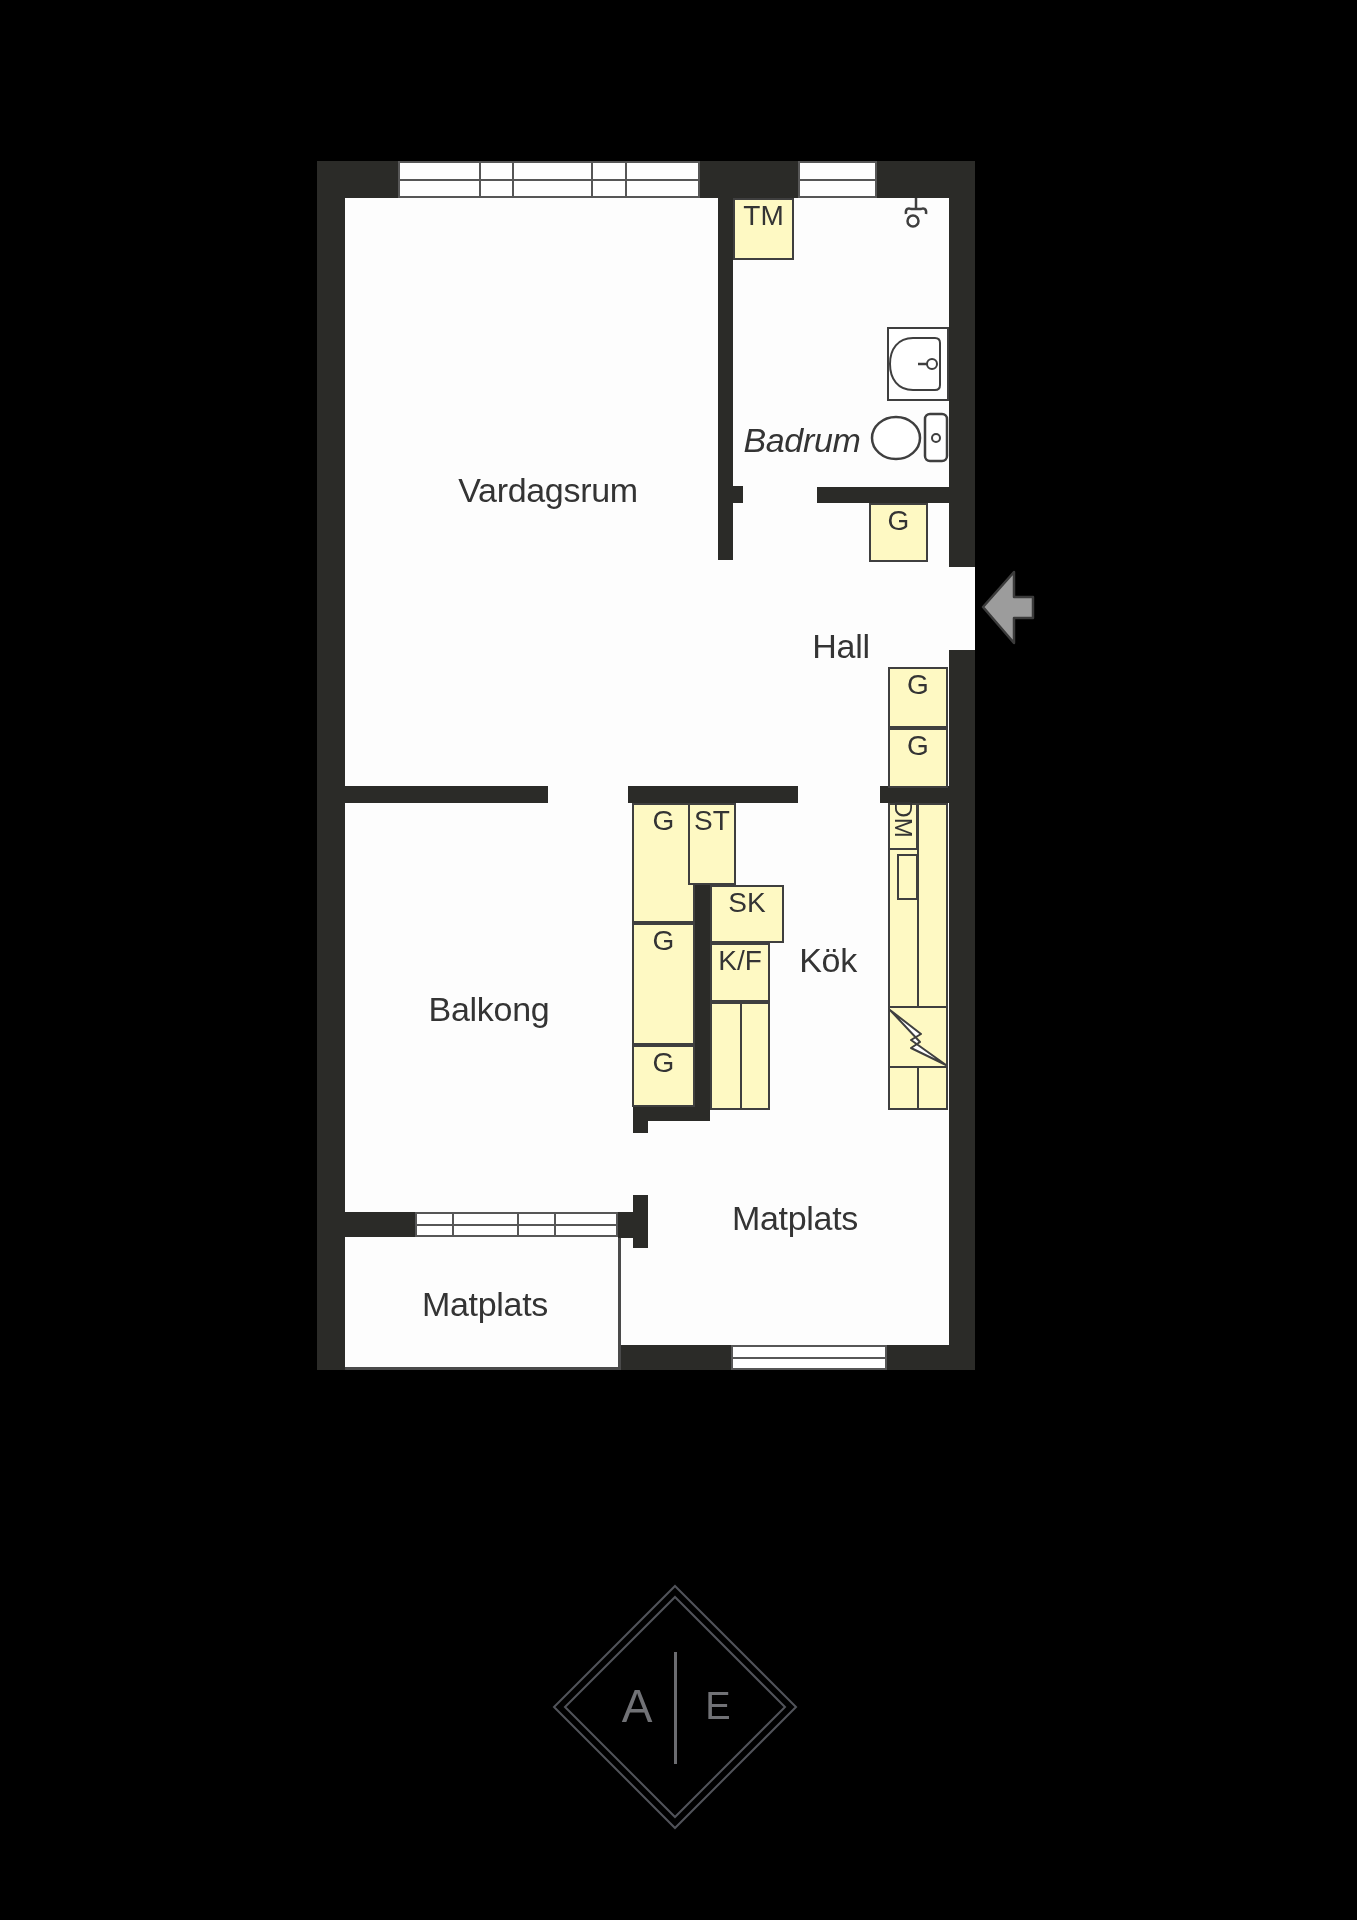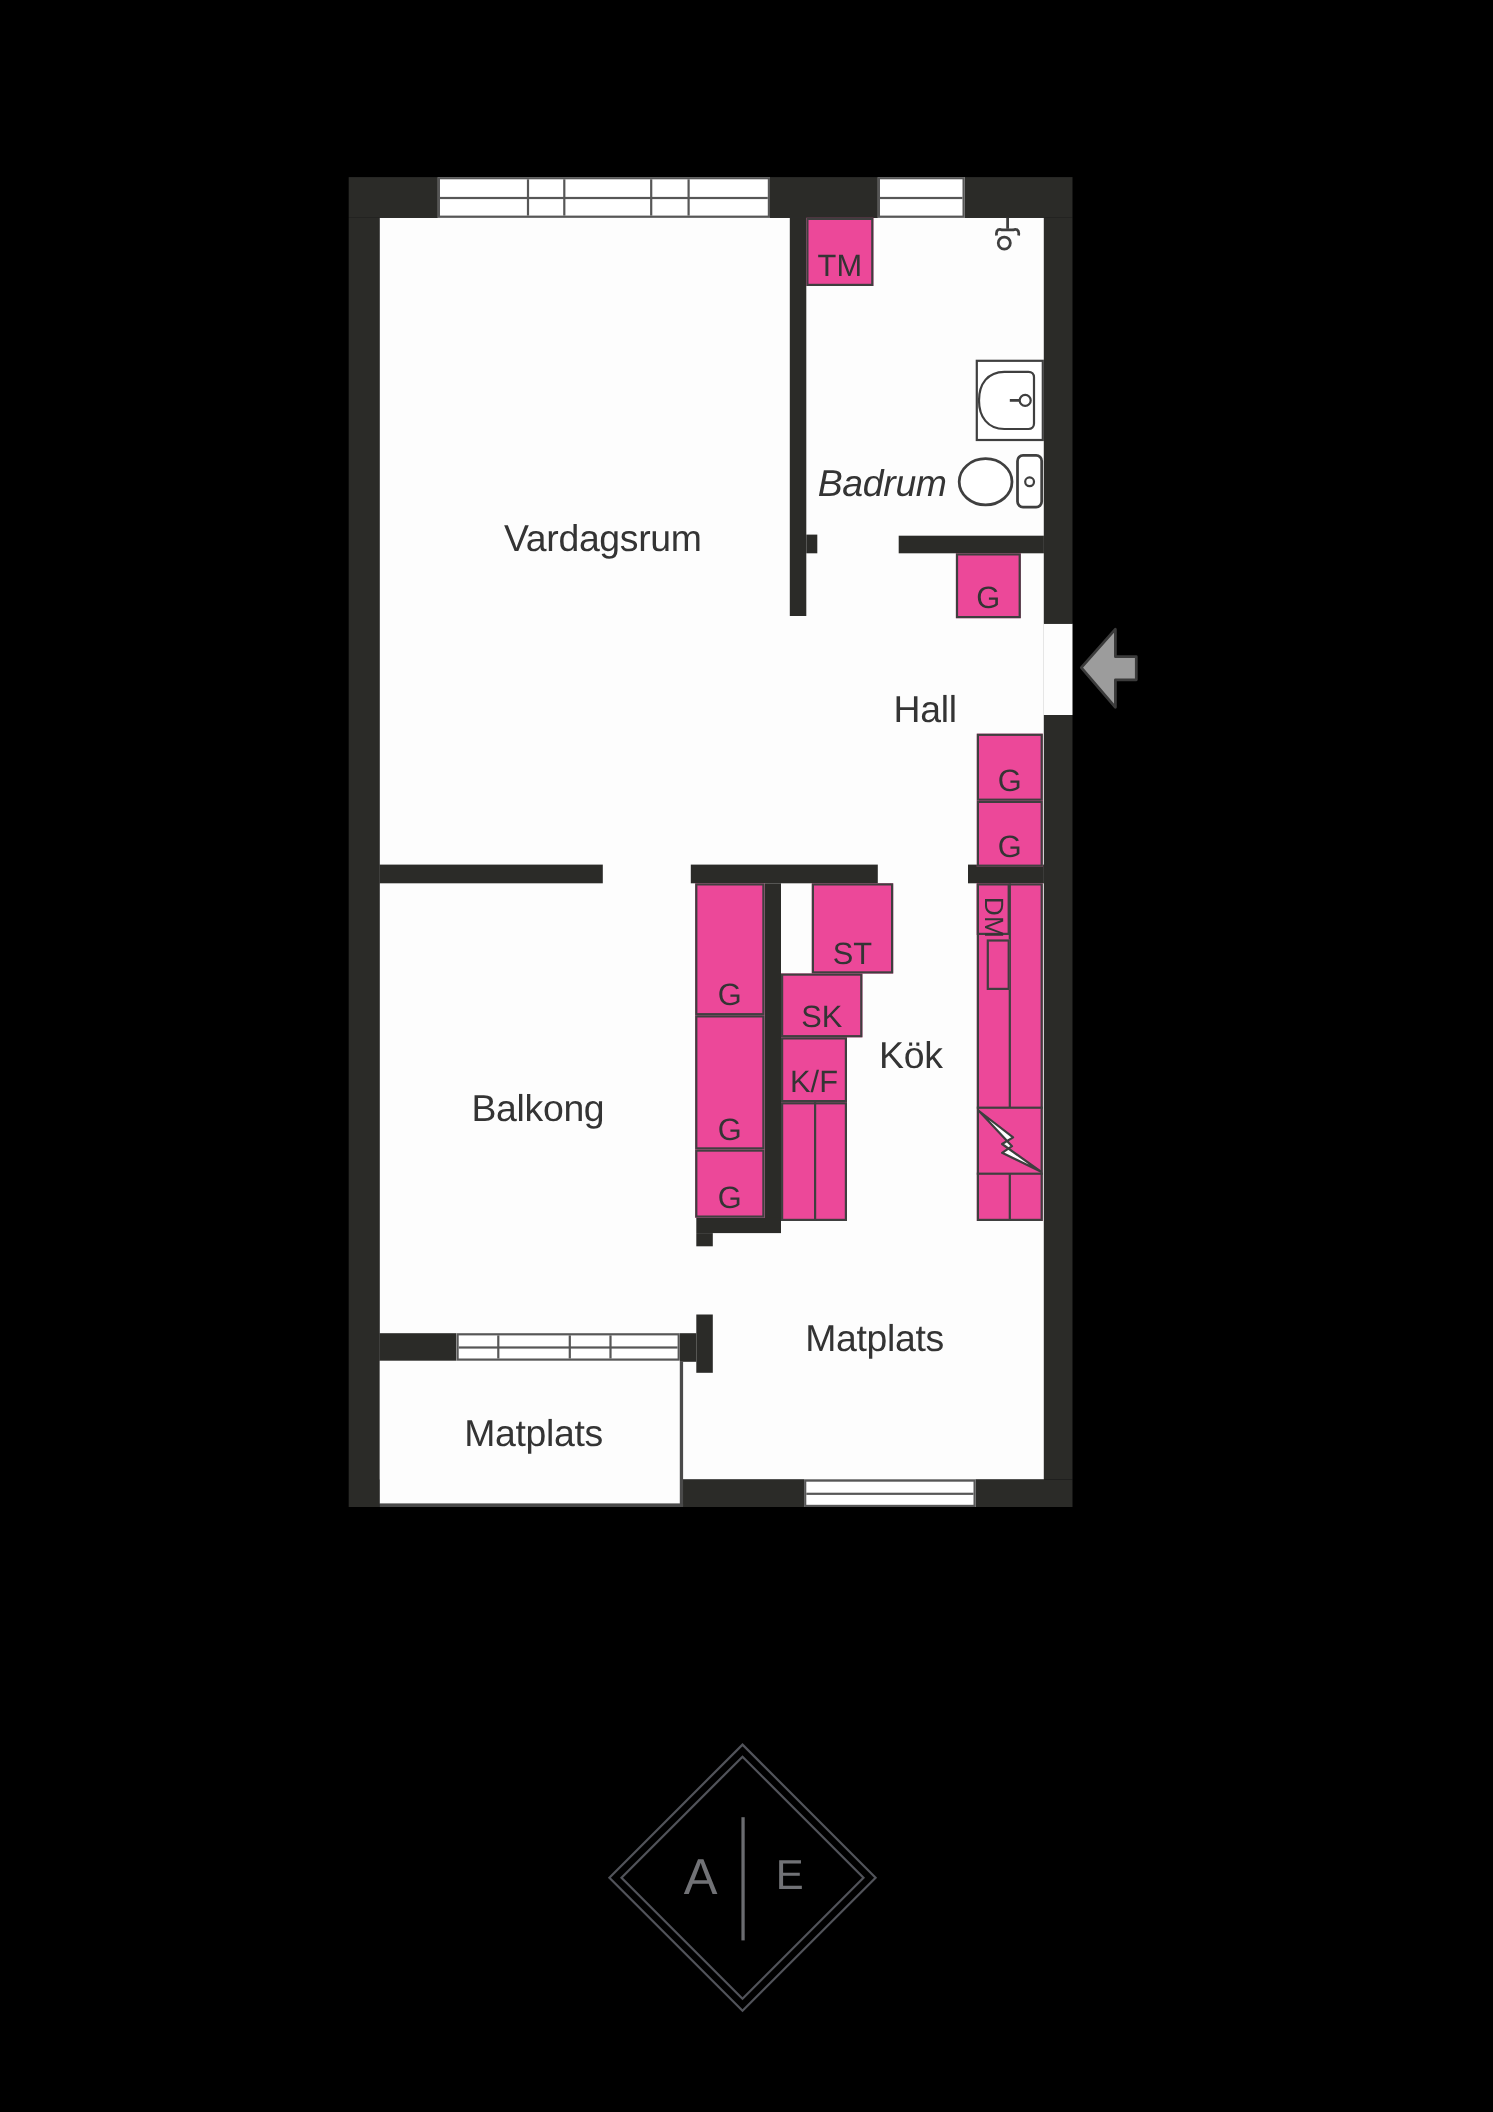--- a/index.html
+++ b/index.html
@@ -4,22 +4,22 @@
 <style>
   html,body{margin:0;padding:0;background:#000;}
   #canvas{position:relative;width:1357px;height:1920px;background:#000;overflow:hidden;
           font-family:"Liberation Sans","DejaVu Sans",sans-serif;}
   .floor{position:absolute;background:#fdfdfd;}
   .wall{position:absolute;background:#2b2b28;}
   .thin{position:absolute;background:#4a4a4a;}
   .winband{position:absolute;background:#fff;border:2px solid #575757;box-sizing:border-box;}
   .winband .h{position:absolute;left:0;right:0;top:50%;height:2px;margin-top:-1px;background:#575757;}
   .winband .v{position:absolute;top:0;bottom:0;width:2px;background:#575757;}
-  .box{position:absolute;background:#ec4899;border:2px solid #3f3f3f;box-sizing:border-box;
-       display:flex;align-items:flex-end;justify-content:center;
+  .box{position:absolute;background:#fef9c3;border:2px solid #3f3f3f;box-sizing:border-box;
+       display:flex;align-items:flex-start;justify-content:center;
        font-size:28px;color:#343434;}
   .iline{position:absolute;background:#3f3f3f;}
   .rlabel{position:absolute;transform:translate(-50%,-50%);font-size:34px;color:#343434;
           white-space:nowrap;letter-spacing:-0.3px;}
   .vtext{transform:rotate(90deg);font-size:24px;color:#343434;}
   .logo-letter{position:absolute;transform:translate(-50%,-50%);color:#717276;}
   svg{position:absolute;left:0;top:0;}
 </style>
 </head>
 <body>
@@ -89,21 +89,21 @@
   </div>
   <div class="box" style="left:632px;top:803px;width:63px;height:120px;">
     <span>G</span>
   </div>
   <div class="box" style="left:632px;top:923px;width:63px;height:122px;">
     <span>G</span>
   </div>
   <div class="box" style="left:632px;top:1045px;width:63px;height:62px;">
     <span>G</span>
   </div>
-  <div class="box" style="left:738px;top:803px;width:74px;height:82px;">
+  <div class="box" style="left:688px;top:803px;width:48px;height:82px;">
     <span>ST</span>
   </div>
   <div class="box" style="left:710px;top:885px;width:74px;height:58px;">
     <span>SK</span>
   </div>
   <div class="box" style="left:710px;top:943px;width:60px;height:59px;">
     <span>K/F</span>
   </div>
   <div class="box" style="left:710px;top:1002px;width:60px;height:108px;"></div>
   <div class="iline" style="left:740px;top:1002px;width:2px;height:108px;"></div>

